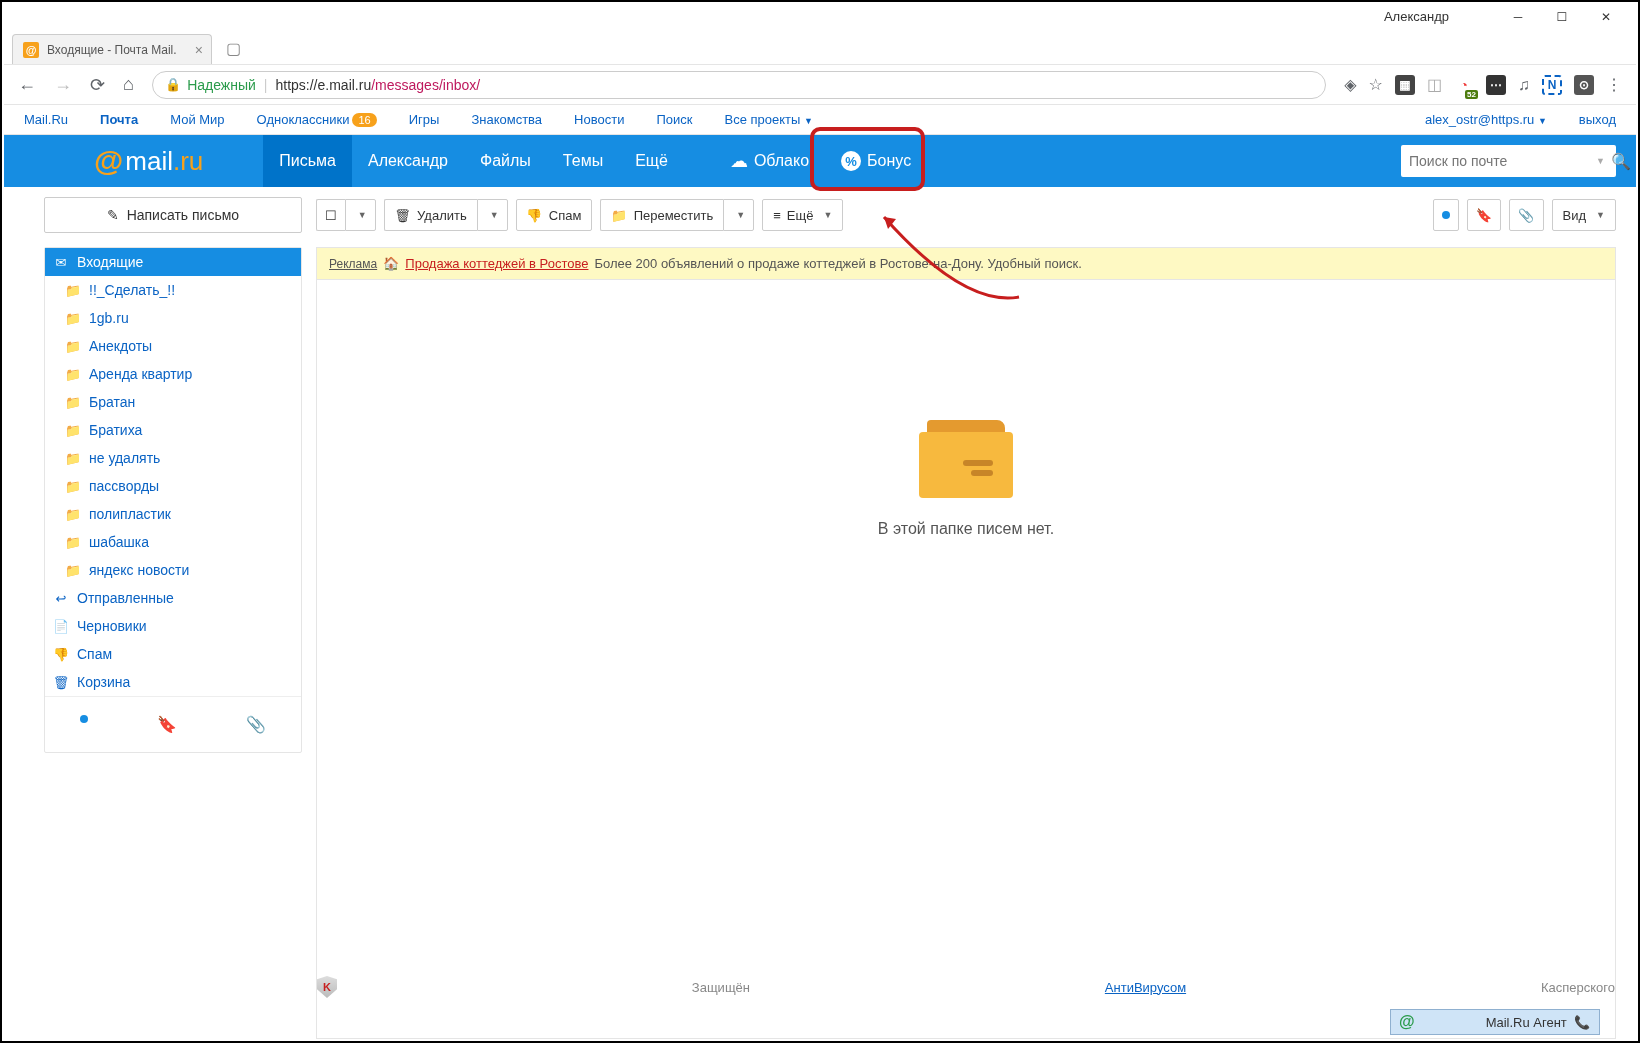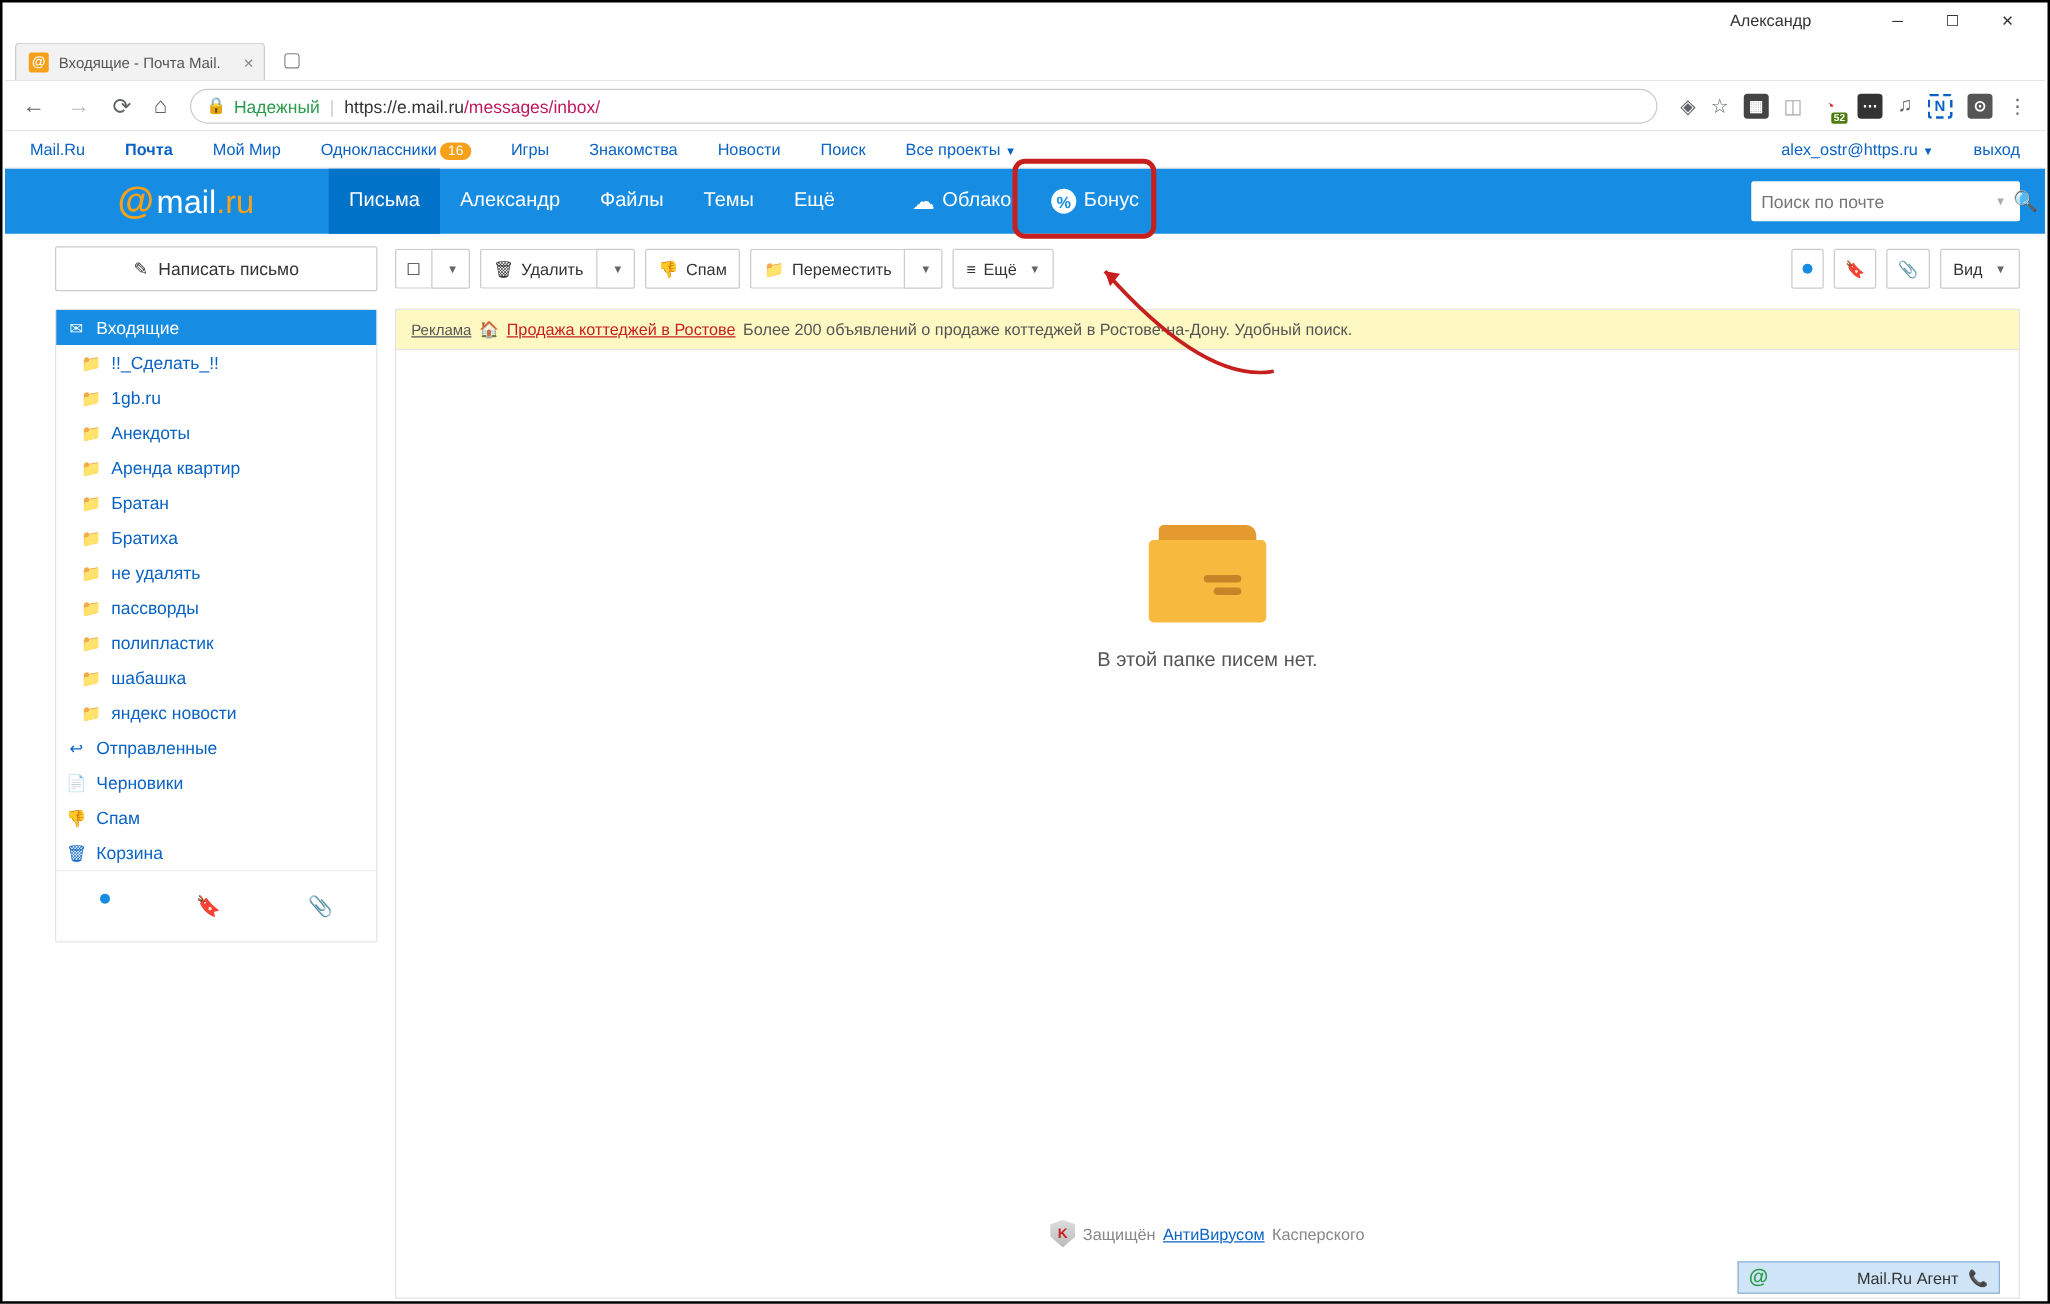--- a/index.html
+++ b/index.html
@@ -66,21 +66,21 @@
 .adbar .label{text-decoration:underline;font-size:12px}
 .adbar .house{color:#c71e1e}
 .adbar .link{color:#c71e1e;text-decoration:underline}
 .empty{flex:1;display:flex;flex-direction:column;align-items:center;justify-content:flex-start;padding-top:140px;border:1px solid #e5e5e5;border-top:none;position:relative}
 .empty-folder{width:94px;height:78px;position:relative;margin-bottom:22px}
 .ef-back{position:absolute;left:8px;top:0;width:78px;height:64px;background:#e49a2f;border-radius:4px 8px 4px 4px}
 .ef-front{position:absolute;left:0;top:12px;width:94px;height:66px;background:#f7b93e;border-radius:4px}
 .ef-line{position:absolute;right:20px;top:40px;width:30px;height:6px;background:#c78528;border-radius:3px}
 .ef-line2{position:absolute;right:20px;top:50px;width:22px;height:6px;background:#c78528;border-radius:3px}
 .empty-text{font-size:16px;color:#555}
-.av-bar{position:absolute;bottom:40px;left:0;right:0;display:flex;justify-content:center;align-items:center;gap:6px;font-size:13px;color:#888}
+.av-bar{position:absolute;bottom:40px;left:0;right:0;display:flex;justify-content:space-between;align-items:center;gap:6px;font-size:13px;color:#888}
 .av-bar .shield{width:20px;height:22px;background:linear-gradient(#ddd,#bbb);clip-path:polygon(50% 0,100% 15%,100% 60%,50% 100%,0 60%,0 15%);position:relative}
 .av-bar .shield::after{content:"K";position:absolute;inset:0;display:flex;align-items:center;justify-content:center;color:#c71e1e;font-weight:bold;font-size:11px}
 .av-bar .avlink{color:#0a63c4;text-decoration:underline}
 .agent{position:absolute;right:36px;bottom:4px;height:26px;width:210px;background:#cfe4f7;border:1px solid #8fb0d0;display:flex;align-items:center;padding:0 8px;font-size:13px;color:#333;gap:8px}
 .agent .at2{color:#2a9b4b;font-weight:bold;font-size:16px}
 .agent .phone{margin-left:auto;color:#5a7a9a}
 .arrow{position:absolute;pointer-events:none}
 .cal-icon{width:22px;height:22px;background:#fff;border-radius:2px;color:#168de2;font-size:11px;font-weight:bold;display:flex;align-items:center;justify-content:center;position:relative}
 .cal-icon::before{content:"";position:absolute;top:-3px;left:3px;width:3px;height:5px;background:#fff;border-radius:1px}
 .cal-icon::after{content:"";position:absolute;top:-3px;right:3px;width:3px;height:5px;background:#fff;border-radius:1px}

